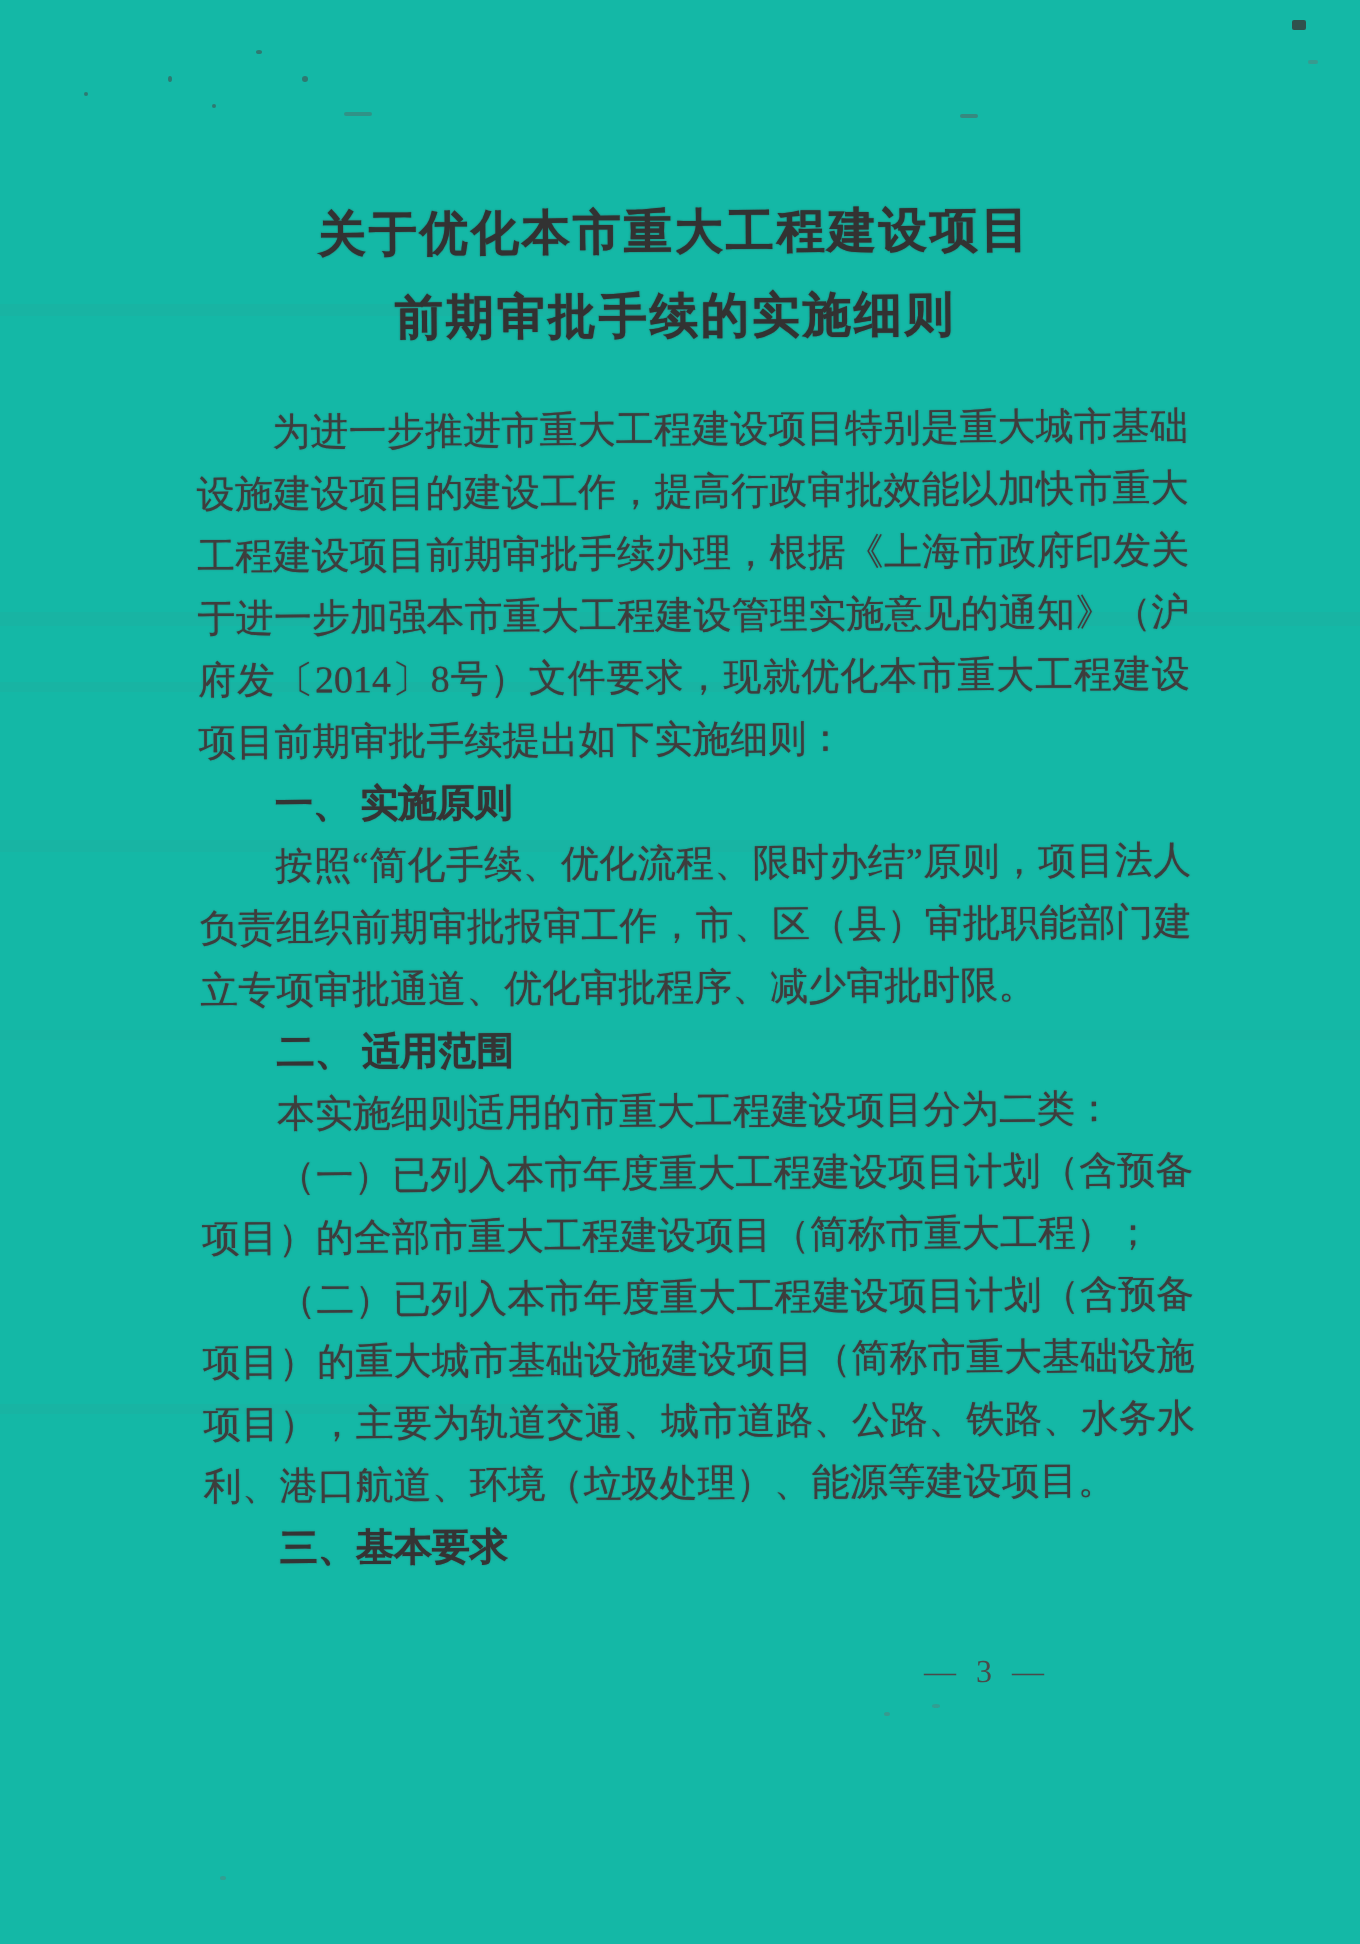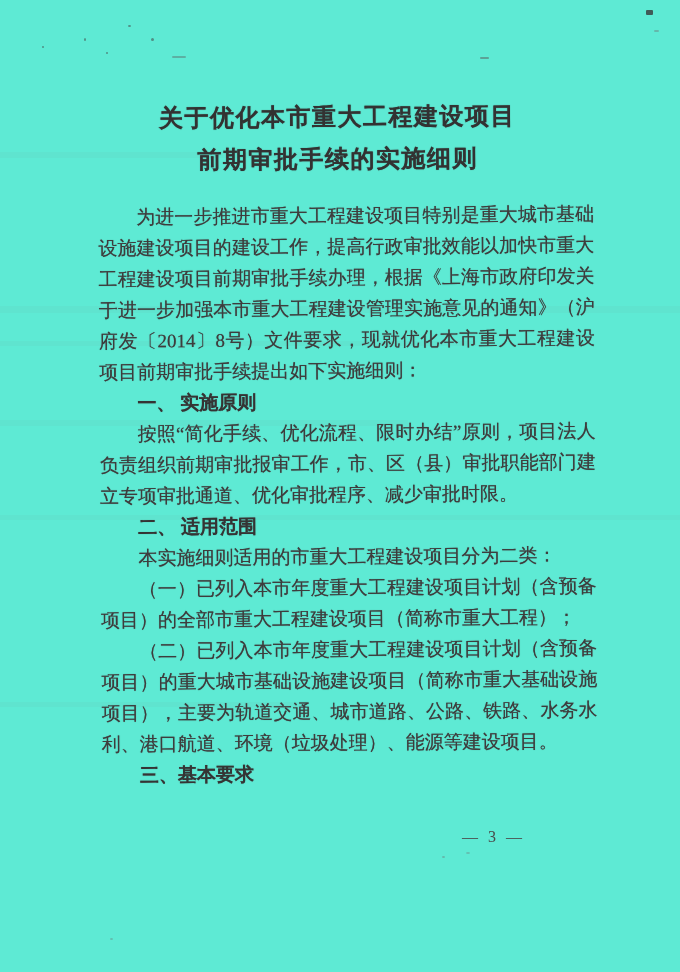--- a/index.html
+++ b/index.html
@@ -4,21 +4,21 @@
 <style>
   html, body {
     margin: 0;
     padding: 0;
     background: #ffffff;
   }
   .page {
     position: relative;
     width: 680px;
     height: 972px;
-    background: #5eead4;
+    background: #14b8a6;
     overflow: hidden;
     font-family: "Liberation Serif", "DejaVu Serif", serif;
     color: #3d3d3d;
     filter: blur(0.25px);
   }
   .content {
     position: absolute;
     top: 0; left: 0; right: 0; bottom: 0;
     transform: rotate(-0.4deg);
   }

